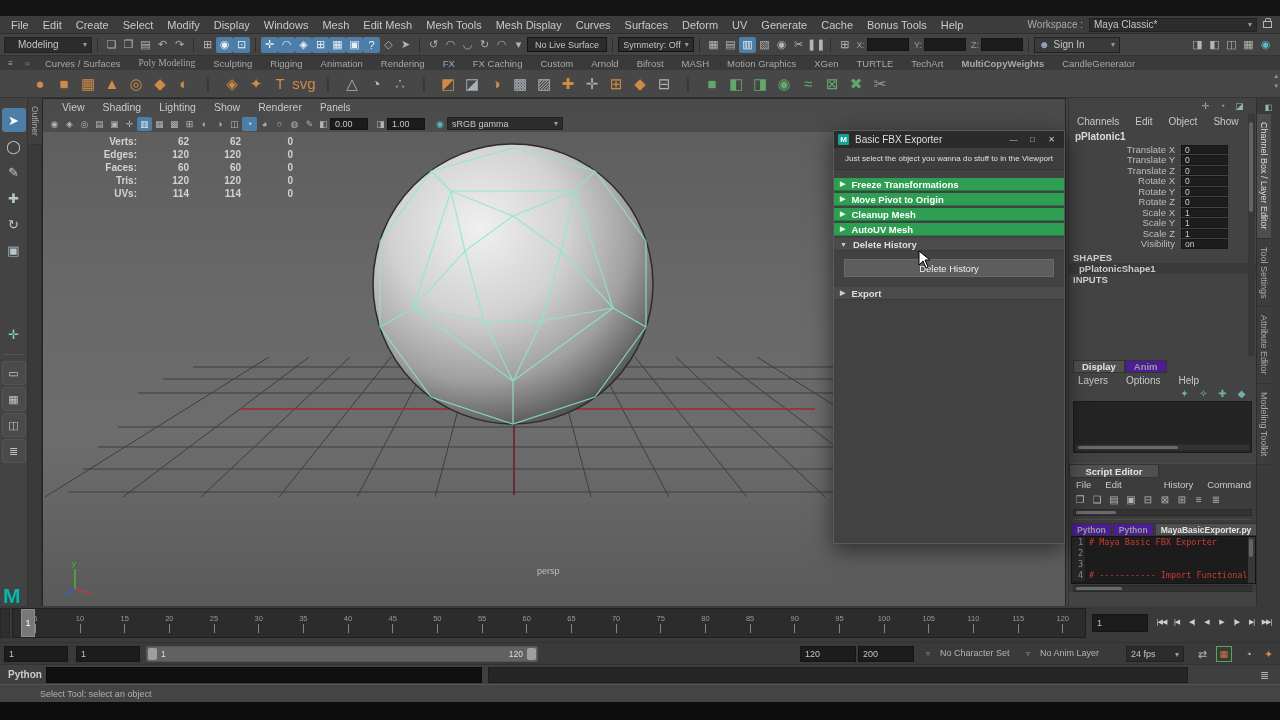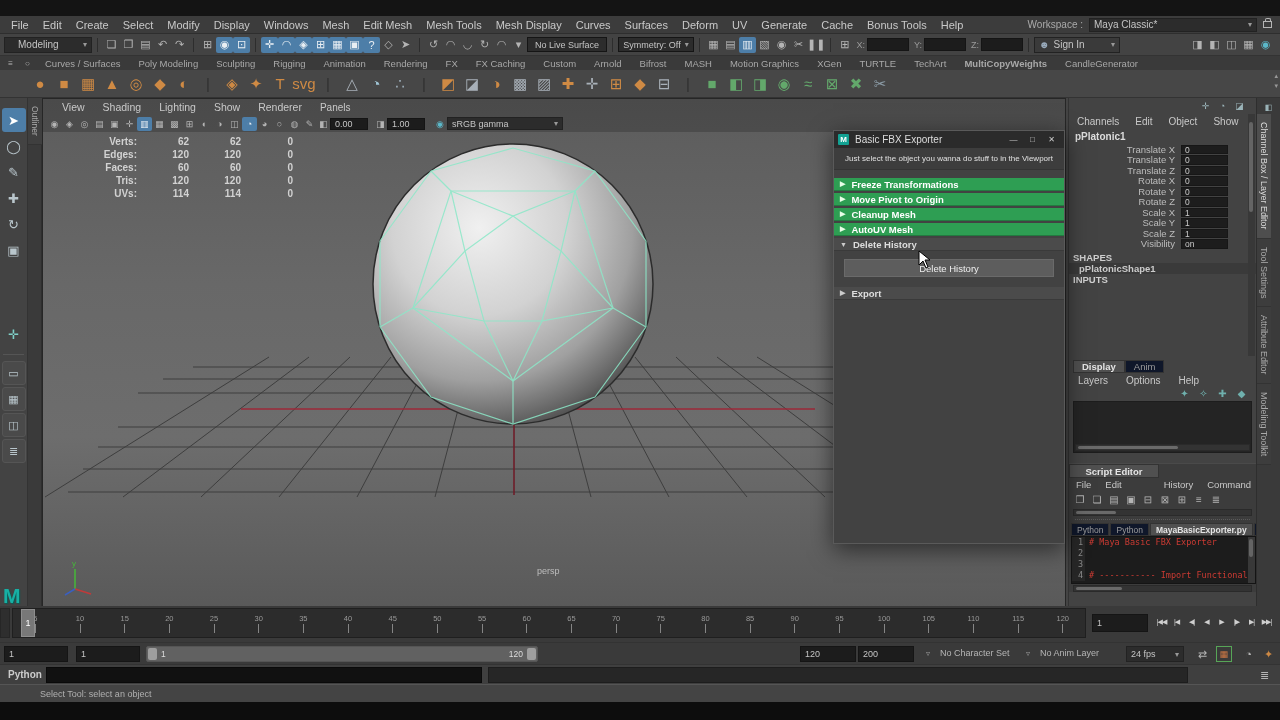--- a/index.html
+++ b/index.html
@@ -45,21 +45,21 @@
 .pb-btn{display:inline-flex;align-items:center;justify-content:center;width:15px;height:16px;font-size:7px;color:#cfcfcf;letter-spacing:-1px;}
 .code-line{display:flex;height:11px;font-family:"DejaVu Sans Mono",monospace;font-size:8.5px;}
 .code-line .ln{width:13px;background:#262626;color:#888;text-align:right;padding-right:2px;flex:0 0 auto;}
 .code-line .ct{color:#cc3b33;padding-left:4px;white-space:nowrap;}
 .scrollbar-h{height:7px;background:#333;border:1px solid #2a2a2a;position:relative;}
 .scrollbar-h .thumb{position:absolute;left:2px;top:1px;height:3px;background:#6a6a6a;border-radius:2px;}
 .scrollbar-v{width:7px;background:#383838;position:absolute;}
 .scrollbar-v .thumb{position:absolute;left:1px;width:4px;background:#646464;border-radius:2px;}
 .lock{width:9px;height:7px;border:1px solid #b5b5b5;position:relative;display:inline-block;}
 .lock::before{content:"";position:absolute;top:-4px;left:1px;width:4px;height:3px;border:1px solid #b5b5b5;border-bottom:none;border-radius:2px 2px 0 0;}
-.mini-tab{display:flex;align-items:center;justify-content:center;font-size:9.5px;color:#9a9a9a;background:#0f172a;border:1px solid #333;height:13px;padding:0 8px;}
+.mini-tab{display:flex;align-items:center;justify-content:center;font-size:9.5px;color:#9a9a9a;background:#4c1d95;border:1px solid #333;height:13px;padding:0 8px;font-weight:bold;}
 .mini-tab.active{background:#505050;color:#e4e4e4;font-weight:bold;}
 .teal{color:#6fb0ad;}
 </style>
 </head>
 <body>
 
 <div id="app">
 
   <div class="abs" style="left:0;top:0;width:1280px;height:16px;background:#141414;"></div>
 
@@ -178,21 +178,21 @@
         <span class="ico" style="color: rgb(91, 184, 201);">◉</span>
       </div>
   </div>
 
   <div class="abs row" style="left:0;top:56px;width:1280px;height:14px;background:#3a3a3a;padding-left:2px;">
     <span class="ico" style="font-size:8px;width:12px;">≡</span>
     <span class="ico" style="font-size:8px;width:12px;">○</span>
     <div class="row">
 
     <div style="padding:1px 9px;font-size:9.5px;color:#a8a8a8;white-space:nowrap;" class="shelf-tab">Curves / Surfaces</div>
-        <div style="padding:1px 9px;font-size:9.5px;color:#a8a8a8;white-space:nowrap;" class="shelf-tab active">Poly Modeling</div>
+        <div style="padding:1px 9px;font-size:9.5px;color:#a8a8a8;white-space:nowrap;font-family:Liberation Serif, serif;" class="shelf-tab active">Poly Modeling</div>
         <div style="padding:1px 9px;font-size:9.5px;color:#a8a8a8;white-space:nowrap;" class="shelf-tab">Sculpting</div>
         <div style="padding:1px 9px;font-size:9.5px;color:#a8a8a8;white-space:nowrap;" class="shelf-tab">Rigging</div>
         <div style="padding:1px 9px;font-size:9.5px;color:#a8a8a8;white-space:nowrap;" class="shelf-tab">Animation</div>
         <div style="padding:1px 9px;font-size:9.5px;color:#a8a8a8;white-space:nowrap;" class="shelf-tab">Rendering</div>
         <div style="padding:1px 9px;font-size:9.5px;color:#a8a8a8;white-space:nowrap;" class="shelf-tab">FX</div>
         <div style="padding:1px 9px;font-size:9.5px;color:#a8a8a8;white-space:nowrap;" class="shelf-tab">FX Caching</div>
         <div style="padding:1px 9px;font-size:9.5px;color:#a8a8a8;white-space:nowrap;" class="shelf-tab">Custom</div>
         <div style="padding:1px 9px;font-size:9.5px;color:#a8a8a8;white-space:nowrap;" class="shelf-tab">Arnold</div>
         <div style="padding:1px 9px;font-size:9.5px;color:#a8a8a8;white-space:nowrap;" class="shelf-tab">Bifrost</div>
         <div style="padding:1px 9px;font-size:9.5px;color:#a8a8a8;white-space:nowrap;" class="shelf-tab">MASH</div>

